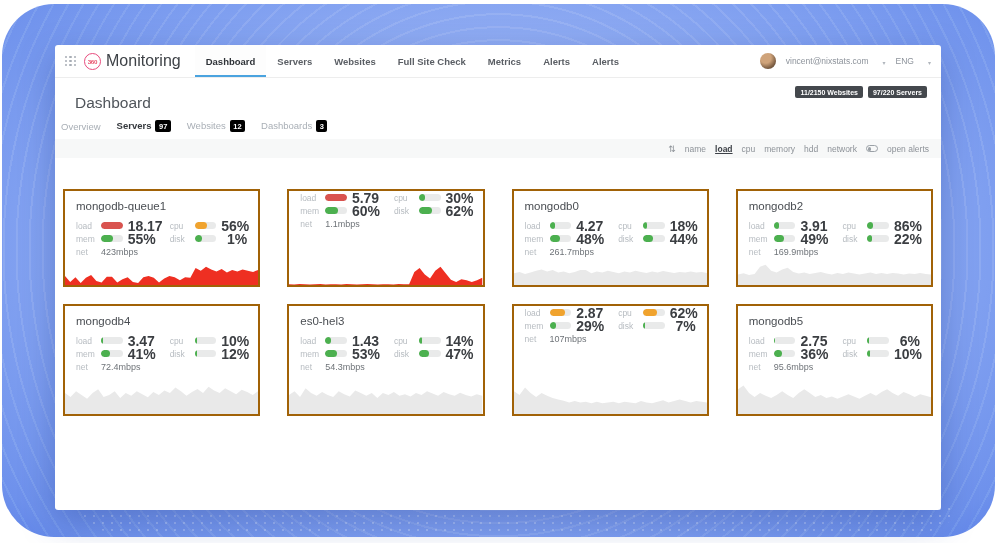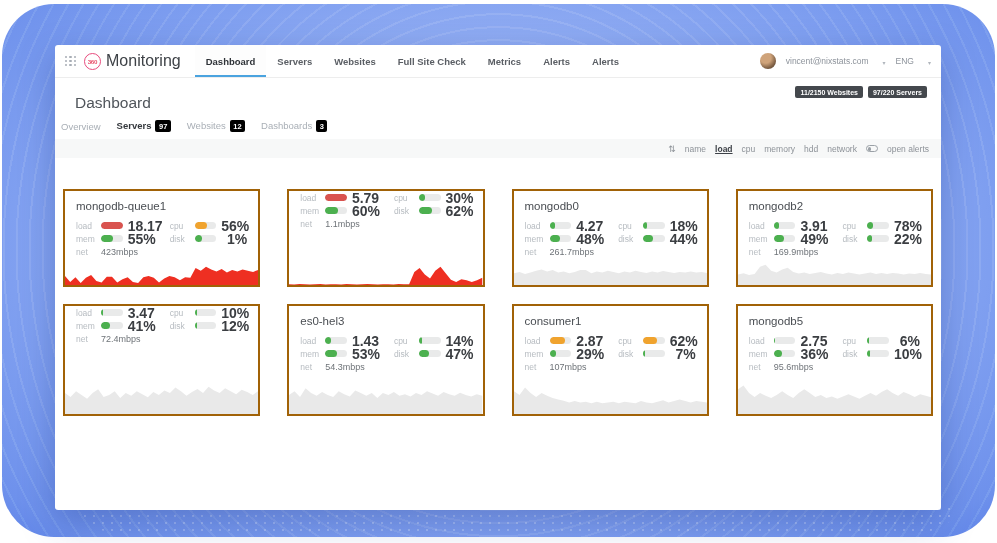--- a/index.html
+++ b/index.html
@@ -343,39 +343,40 @@
           <span class="mlabel">net</span>
           <span class="net-val">169.9mbps</span>
         </div>
       </div>
       <div class="mcol">
         <div class="mrow">
           <span class="mlabel">cpu</span>
           <span class="mbar">
                 <span class="mfill" style="width: 27%; background: rgb(76, 176, 79);"></span>
               </span>
-          <span class="mval">78%</span>
+          <span class="mval">86%</span>
         </div>
         <div class="mrow">
           <span class="mlabel">disk</span>
           <span class="mbar">
                 <span class="mfill" style="width: 22%; background: rgb(76, 176, 79);"></span>
               </span>
           <span class="mval">22%</span>
         </div>
       </div>
     </div>
     <div class="spark">
           <svg viewBox="0 0 100 30" preserveAspectRatio="none">
             <polygon points="0,30 0.00,18.00 2.86,16.50 5.71,18.60 8.57,17.40 11.43,9.00 14.29,6.60 17.14,13.50 20.00,15.60 22.86,12.00 25.71,10.20 28.57,15.00 31.43,16.80 34.29,15.60 37.14,17.40 40.00,16.20 42.86,15.00 45.71,16.80 48.57,18.00 51.43,16.20 54.29,17.40 57.14,15.60 60.00,16.80 62.86,18.00 65.71,16.80 68.57,15.60 71.43,17.40 74.29,16.20 77.14,17.40 80.00,16.20 82.86,16.80 85.71,18.00 88.57,16.80 91.43,17.40 94.29,16.20 97.14,17.40 100.00,18.00 100,30" fill="#e9e9e9"></polygon>
           </svg>
         </div>
   </article>
 
   <article class="card">
+    <h3 class="card-name">mongodb4</h3>
     <div class="metrics">
       <div class="mcol">
         <div class="mrow">
           <span class="mlabel">load</span>
           <span class="mbar">
                 <span class="mfill" style="width: 10%; background: rgb(76, 176, 79);"></span>
               </span>
           <span class="mval">3.47</span>
         </div>
         <div class="mrow">
@@ -455,21 +456,20 @@
       </div>
     </div>
     <div class="spark">
           <svg viewBox="0 0 100 30" preserveAspectRatio="none">
             <polygon points="0,30 0.00,15.00 2.86,12.00 5.71,16.50 8.57,9.60 11.43,13.50 14.29,15.60 17.14,12.60 20.00,15.00 22.86,16.50 25.71,12.00 28.57,14.40 31.43,16.20 34.29,11.40 37.14,13.50 40.00,15.60 42.86,13.50 45.71,17.40 48.57,13.50 51.43,15.00 54.29,12.60 57.14,15.60 60.00,14.40 62.86,16.20 65.71,13.50 68.57,15.00 71.43,12.00 74.29,13.80 77.14,15.60 80.00,12.60 82.86,14.40 85.71,15.60 88.57,13.20 91.43,15.00 94.29,16.20 97.14,14.40 100.00,15.60 100,30" fill="#e9e9e9"></polygon>
           </svg>
         </div>
   </article>
 
   <article class="card">
-    <h3 class="card-name">consumer1</h3>
     <div class="metrics">
       <div class="mcol">
         <div class="mrow">
           <span class="mlabel">load</span>
           <span class="mbar">
                 <span class="mfill" style="width: 70%; background: rgb(240, 163, 46);"></span>
               </span>
           <span class="mval">2.87</span>
         </div>
         <div class="mrow">

